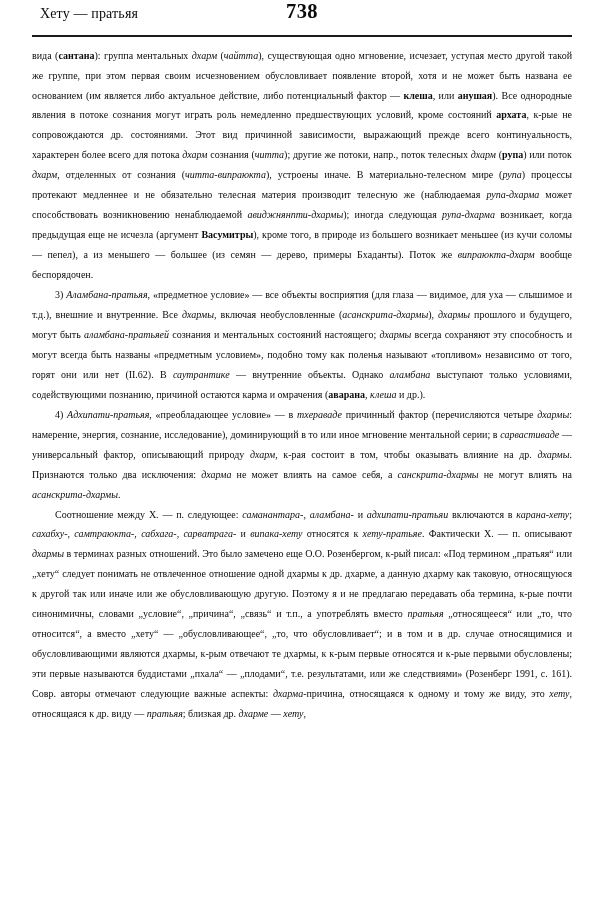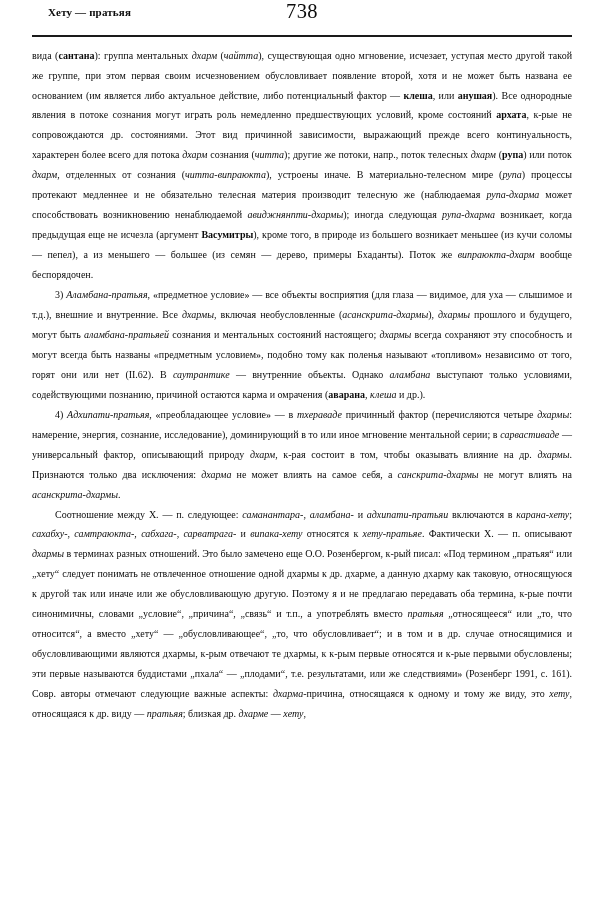--- a/index.html
+++ b/index.html
@@ -27,35 +27,35 @@
     position: relative;
     margin: 0 28px 0 32px;
     height: 34px;
   }
   .header-inner {
     position: relative;
     height: 30px;
   }
   .running-title {
     position: absolute;
-    left: 16px;
+    left: 8px;
     top: 6px;
-    font-size: 11px;
-    font-weight: bold;
+    font-size: 14px;
+    font-weight: normal;
     letter-spacing: .15px;
     white-space: nowrap;
   }
   .folio {
     position: absolute;
     left: 0;
     right: 0;
     top: 0;
     text-align: center;
     font-size: 20.5px;
-    font-weight: normal;
+    font-weight: bold;
     letter-spacing: .4px;
   }
   .rule {
     margin: 1px 28px 0 32px;
     height: 1.6px;
     background: #1a1a1a;
   }
 
   
   .body {

